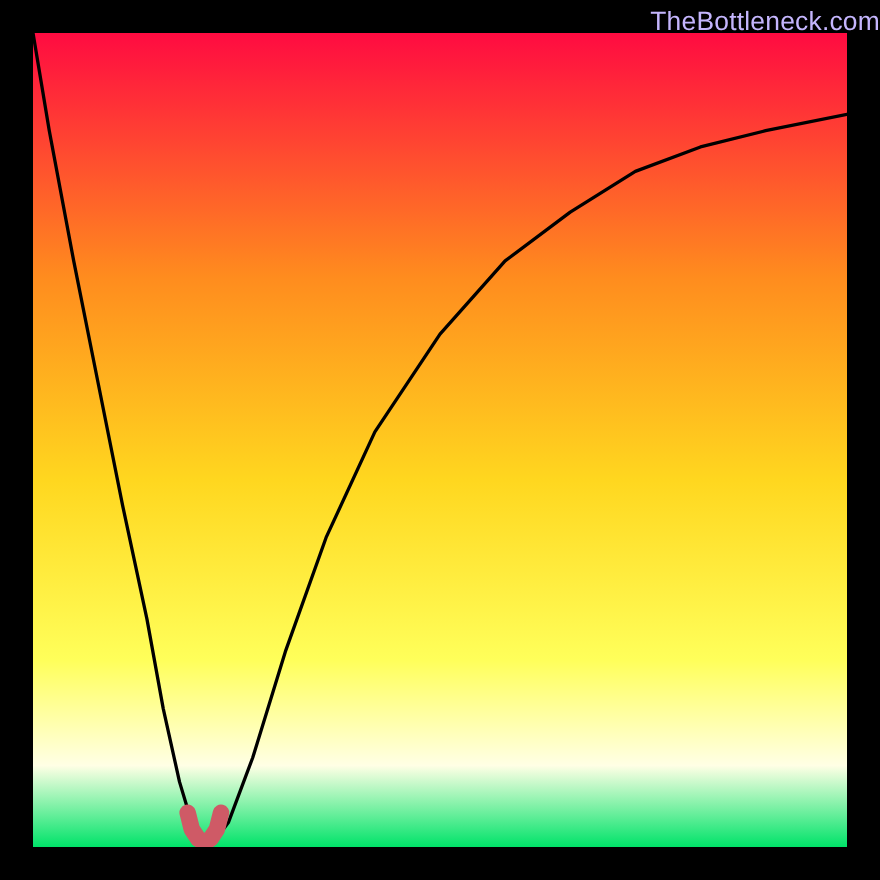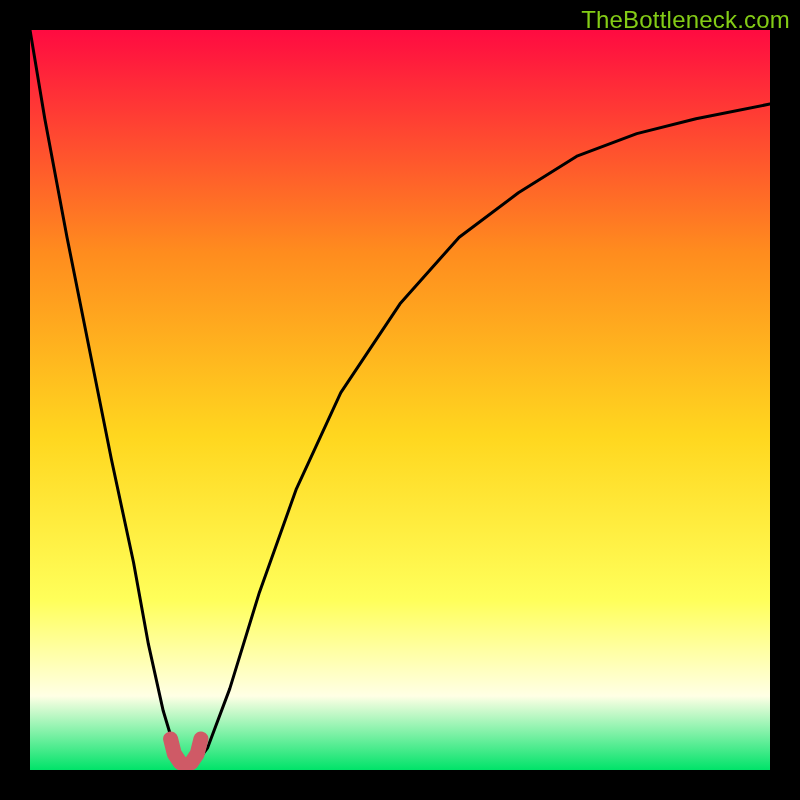--- a/index.html
+++ b/index.html
@@ -13,22 +13,22 @@
   }
   .outer {
     position: relative;
     width: 800px;
     height: 800px;
     background: #000;
   }
   .watermark {
     position: absolute;
     top: 6px;
-    right: 10px;
-    color: #84cc16;
+    right: 0;
+    color: #c4b5fd;
     font-size: 24px;
     font-weight: 500;
     letter-spacing: 0.2px;
     z-index: 10;
   }
   .chart-area {
     position: absolute;
     left: 30px;
     top: 30px;
     width: 740px;

